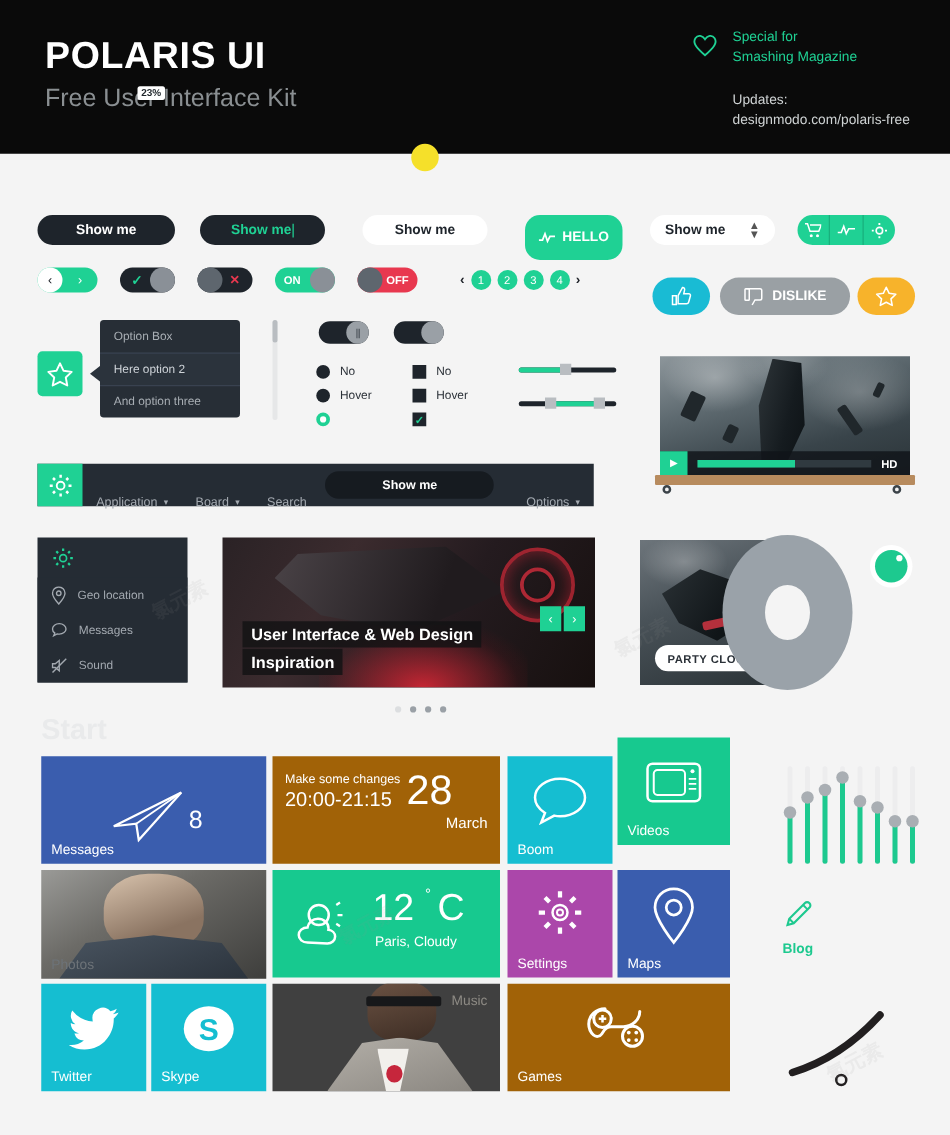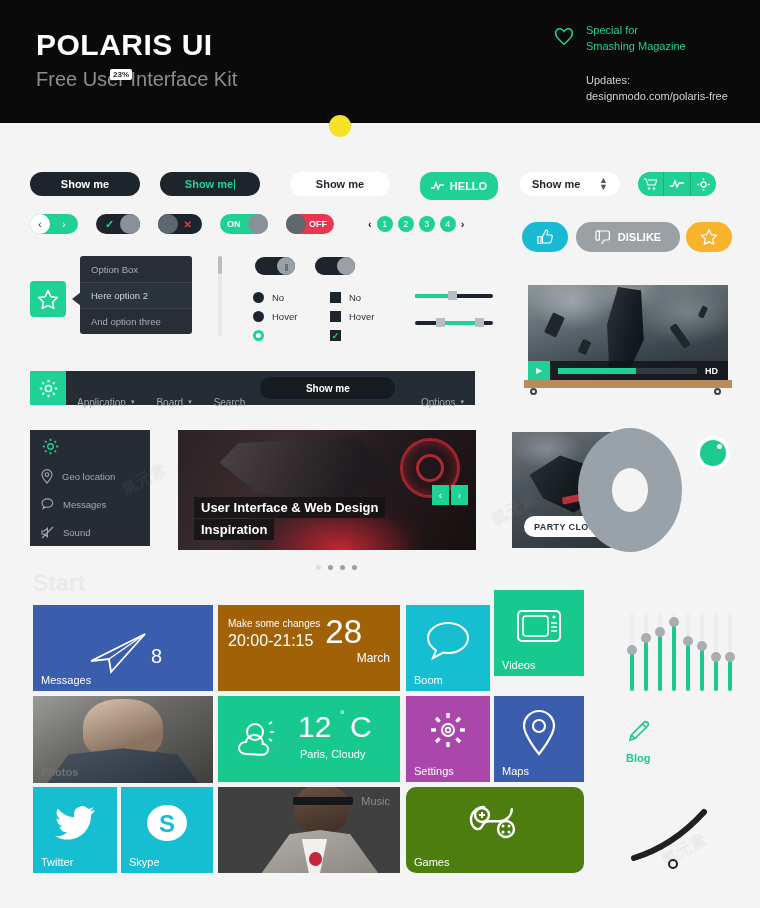--- a/index.html
+++ b/index.html
@@ -15,21 +15,21 @@
   .heart-icon { position:absolute; left:553px; top:26px; width:22px; height:20px; }
   .special { position:absolute; left:586px; top:22px; font-size:11px; line-height:16px; color:#1fd194; }
   .updates { position:absolute; left:586px; top:72px; font-size:11px; line-height:16px; color:#cfd3d4; }
   .yellow-dot { position:absolute; left:329px; top:115px; width:22px; height:22px; border-radius:50%; background:#f5e02a; }
 
   
   .btn-dark { position:absolute; height:24px; border-radius:12px; background:#1e242b;
               color:#fff; font-size:11px; font-weight:bold; display:flex; align-items:center; justify-content:center; }
   .btn-white { position:absolute; height:24px; border-radius:12px; background:#fff;
               color:#1e242b; font-size:11px; font-weight:bold; display:flex; align-items:center; justify-content:center; }
-  .btn-green { position:absolute; height:28px; border-radius:12px; background:#1fd194;
+  .btn-green { position:absolute; height:36px; border-radius:12px; background:#1fd194;
               color:#fff; font-size:11px; font-weight:bold; display:flex; align-items:center; justify-content:center; gap:6px; }
 
   .b1 { left:30px; top:172px; width:110px; }
   .b2 { left:160px; top:172px; width:100px; }
   .b2 span { color:#1fd194; }
   .b2 .cursor { display:inline-block; width:1px; height:11px; background:#1fd194; margin-left:1px; vertical-align:-1px; }
   .b3 { left:290px; top:172px; width:100px; }
   .b4 { left:420px; top:172px; width:78px; }
   .sel { left:520px; top:172px; width:100px; justify-content:space-between; padding:0 12px; }
   .stepper { font-size:9px; color:#555; line-height:7px; }
@@ -193,21 +193,21 @@
   .t-messages .cnt { position:absolute; left:118px; top:40px; font-size:20px; color:#fff; }
   .t-cal { left:218px; top:605px; width:182px; height:86px; background:#a16207; }
   .t-cal .line1 { position:absolute; left:10px; top:13px; font-size:10px; color:#fff; }
   .t-cal .line2 { position:absolute; left:10px; top:27px; font-size:16px; color:#fff; }
   .t-cal .num { position:absolute; right:38px; top:8px; font-size:33px; color:#fff; }
   .t-cal .mon { position:absolute; right:10px; top:46px; font-size:12px; color:#fff; }
   .t-boom { left:406px; top:605px; width:84px; height:86px; background:#15bed1; }
   .t-videos { left:494px; top:590px; width:90px; height:86px; background:#17c98f; }
 
   .t-photos { left:33px; top:696px; width:180px; height:87px;
-     background:linear-gradient(150deg,#9a9a97 0%,#6c6b67 40%,#3e3e3c 100%);font-weight:bold; }
+     background:linear-gradient(150deg,#9a9a97 0%,#6c6b67 40%,#3e3e3c 100%); }
   .t-photos .face { position:absolute; left:28%; top:4%; width:44%; height:70%;
      background:linear-gradient(160deg,#d8c3ad,#8a7361 70%); border-radius:45% 45% 40% 40%; }
   .t-photos .torso { position:absolute; left:8%; bottom:0; width:84%; height:40%;
      background:linear-gradient(160deg,#4a5561,#2b333c); clip-path:polygon(14% 18%,50% 0,86% 18%,100% 100%,0 100%); }
   .t-weather { left:218px; top:696px; width:182px; height:86px; background:#17c98f; }
   .t-weather .temp { position:absolute; left:80px; top:14px; font-size:30px; color:#fff; }
   .t-weather .deg { position:absolute; left:122px; top:12px; font-size:12px; color:#fff; }
   .t-weather .dc { position:absolute; left:132px; top:14px; font-size:30px; color:#fff; }
   .t-weather .loc { position:absolute; left:82px; top:52px; font-size:11px; color:#fff; }
   .t-settings { left:406px; top:696px; width:84px; height:86px; background:#ab47aa; }
@@ -218,21 +218,21 @@
   .t-music { left:218px; top:787px; width:182px; height:86px; background:#404040; }
   .t-music .lbl2 { position:absolute; right:10px; top:8px; font-size:11px; color:#8d8a84; }
   .t-music .head { position:absolute; left:42%; top:-2%; width:30%; height:56%;
      background:linear-gradient(165deg,#6b5243,#3d2d24); border-radius:45% 45% 42% 42%; }
   .t-music .glasses { position:absolute; left:41%; top:12%; width:33%; height:9%; background:#17181a; border-radius:2px; }
   .t-music .suit { position:absolute; left:24%; bottom:0; width:64%; height:50%;
      background:linear-gradient(160deg,#b3afa8,#8b8781); clip-path:polygon(24% 10%,50% 0,76% 10%,100% 100%,0 100%); }
   .t-music .shirt { position:absolute; left:46%; bottom:0; width:14%; height:40%; background:#f2f0ec;
      clip-path:polygon(0 0,100% 0,72% 100%,28% 100%); }
   .t-music .tie { position:absolute; left:50%; bottom:8%; width:7%; height:16%; background:#c6263c; border-radius:50%; }
-  .t-games { left:406px; top:787px; width:178px; height:86px; background:#4d7c0f;border-radius:10px; }
+  .t-games { left:406px; top:787px; width:178px; height:86px; background:#a16207; }
 
   
   .eq { position:absolute; left:630px; top:613px; width:104px; height:78px; }
   .eq .col { position:absolute; bottom:0; width:4px; }
   .eq .col .trk { position:absolute; left:0; top:0; width:4px; height:100%; background:#ededee; border-radius:2px; }
   .eq .col .fil { position:absolute; left:0; bottom:0; width:4px; background:#1dc98f; border-radius:2px; }
   .eq .col .kn { position:absolute; left:-3px; width:10px; height:10px; border-radius:50%; background:#a9aeb3; }
 
   .blog { position:absolute; left:626px; top:718px; }
   .blog .pencil { width:26px; height:26px; }

